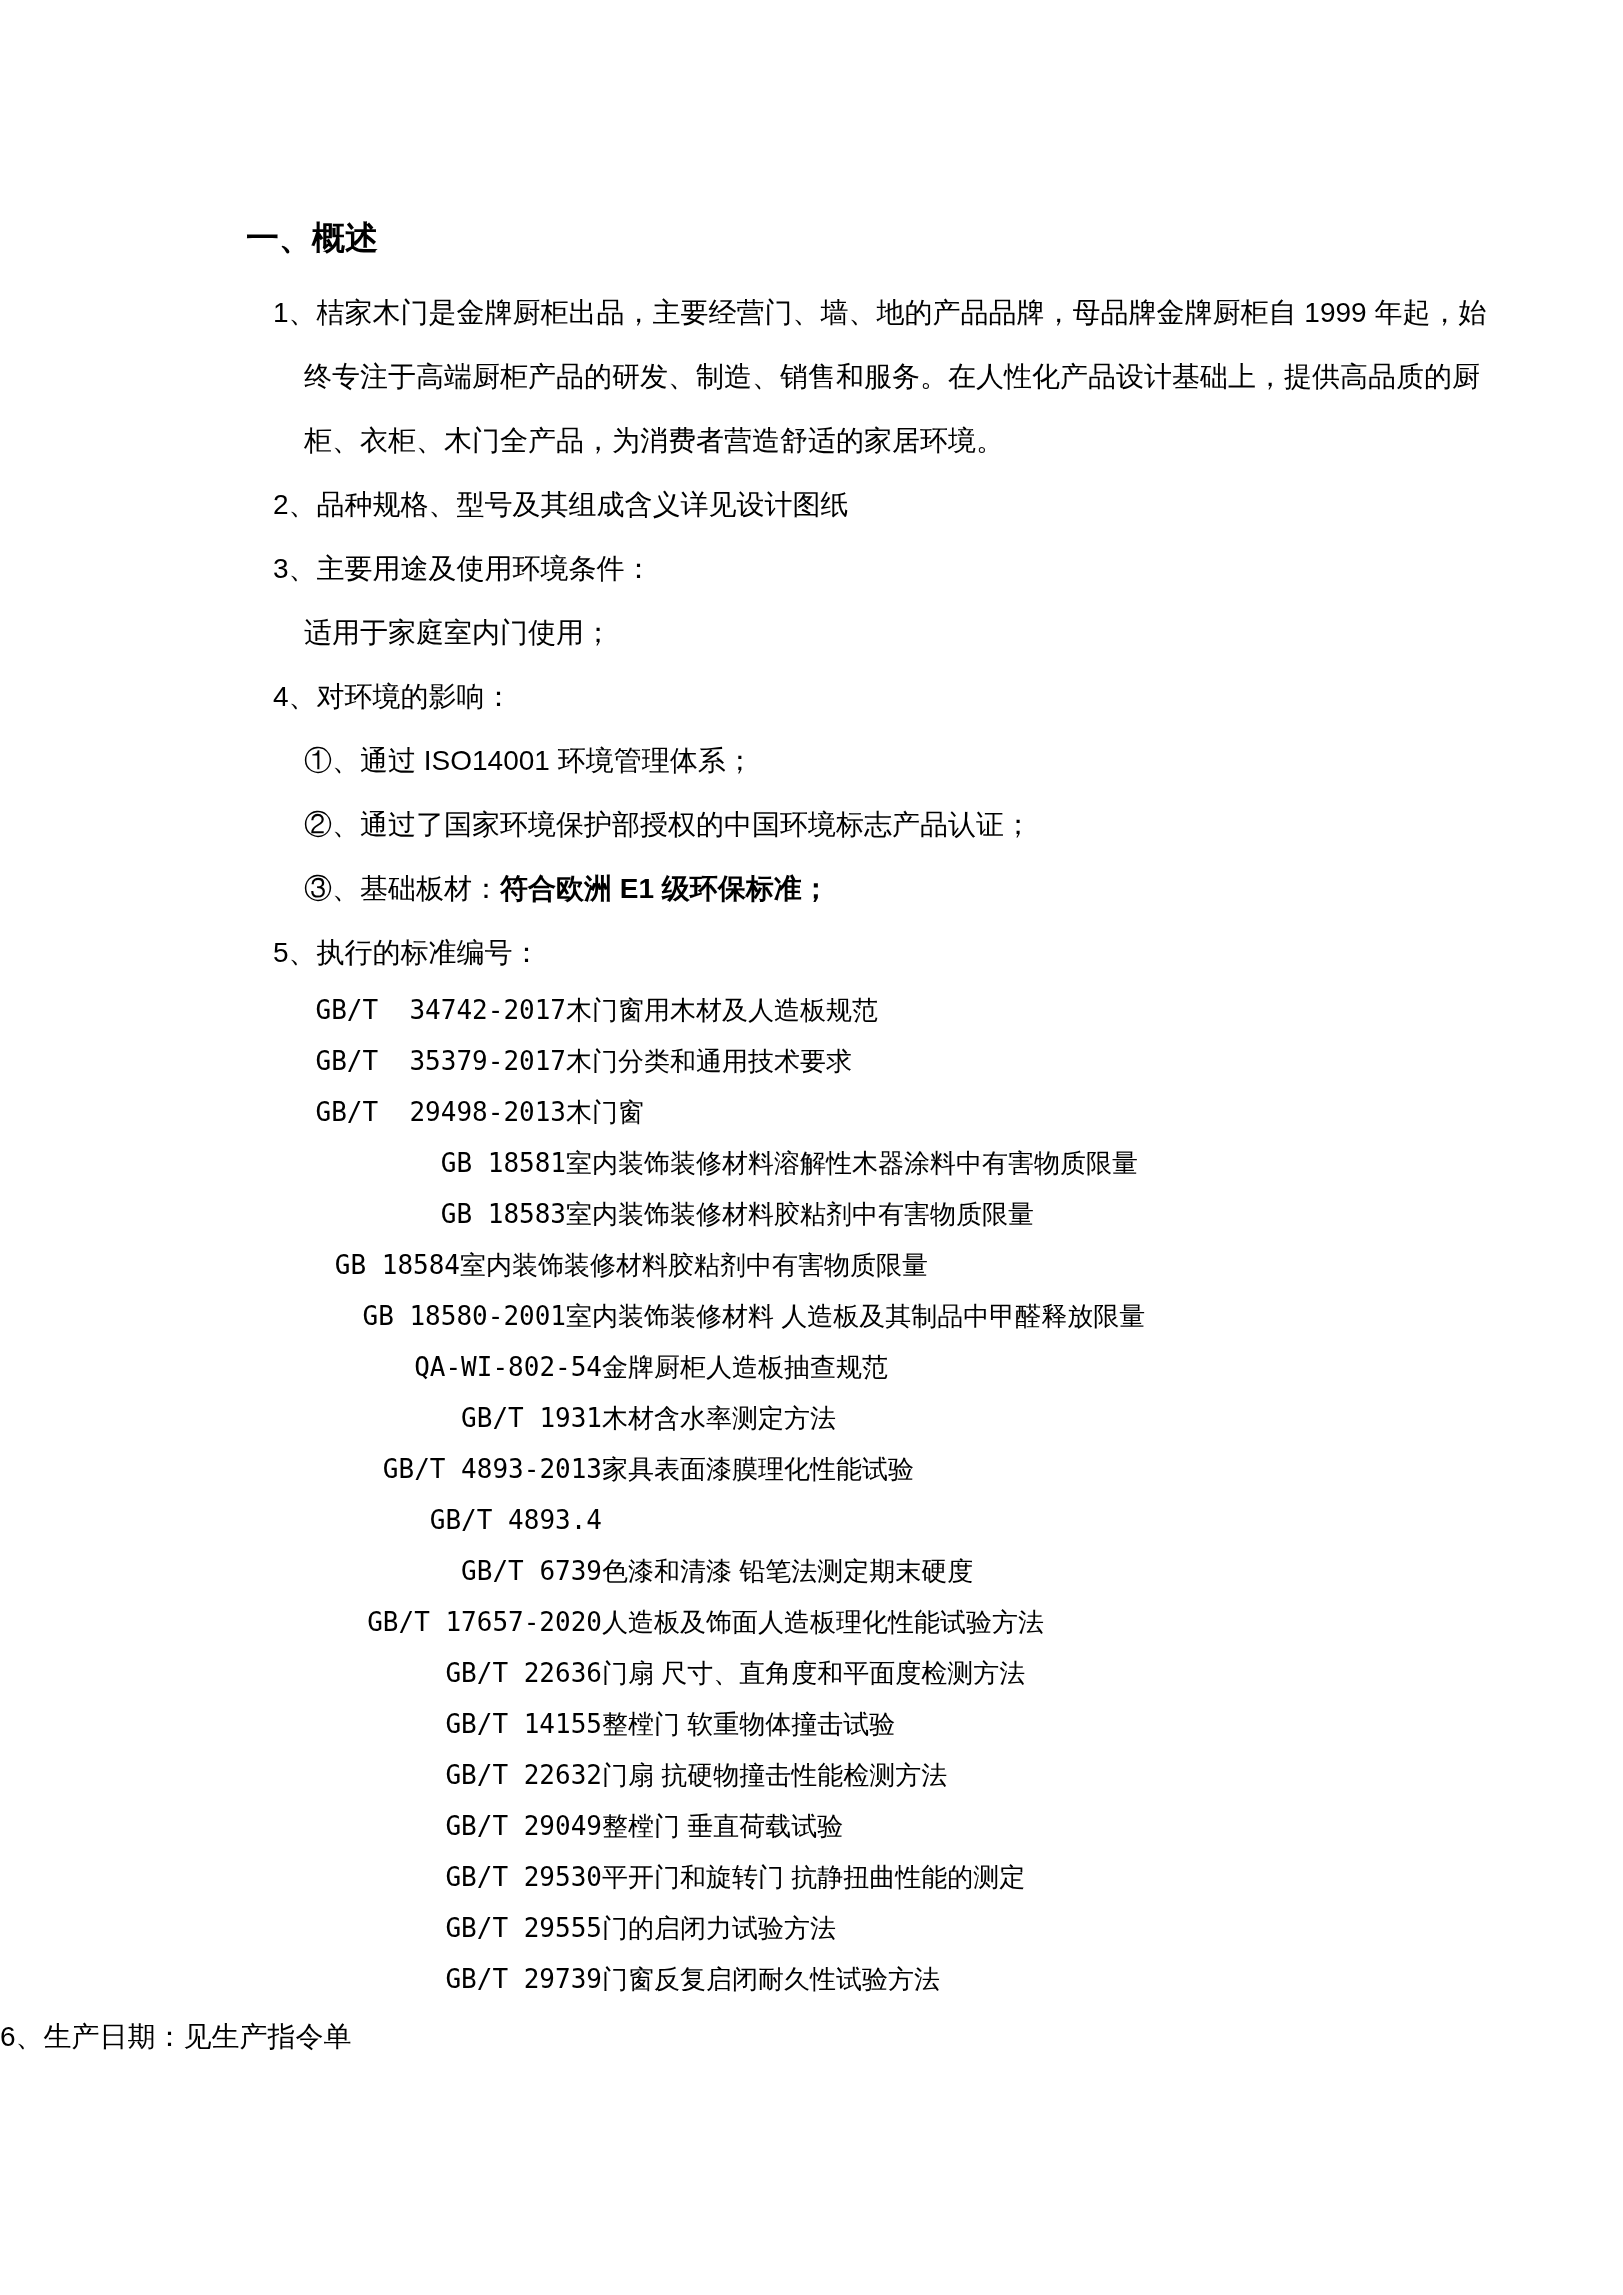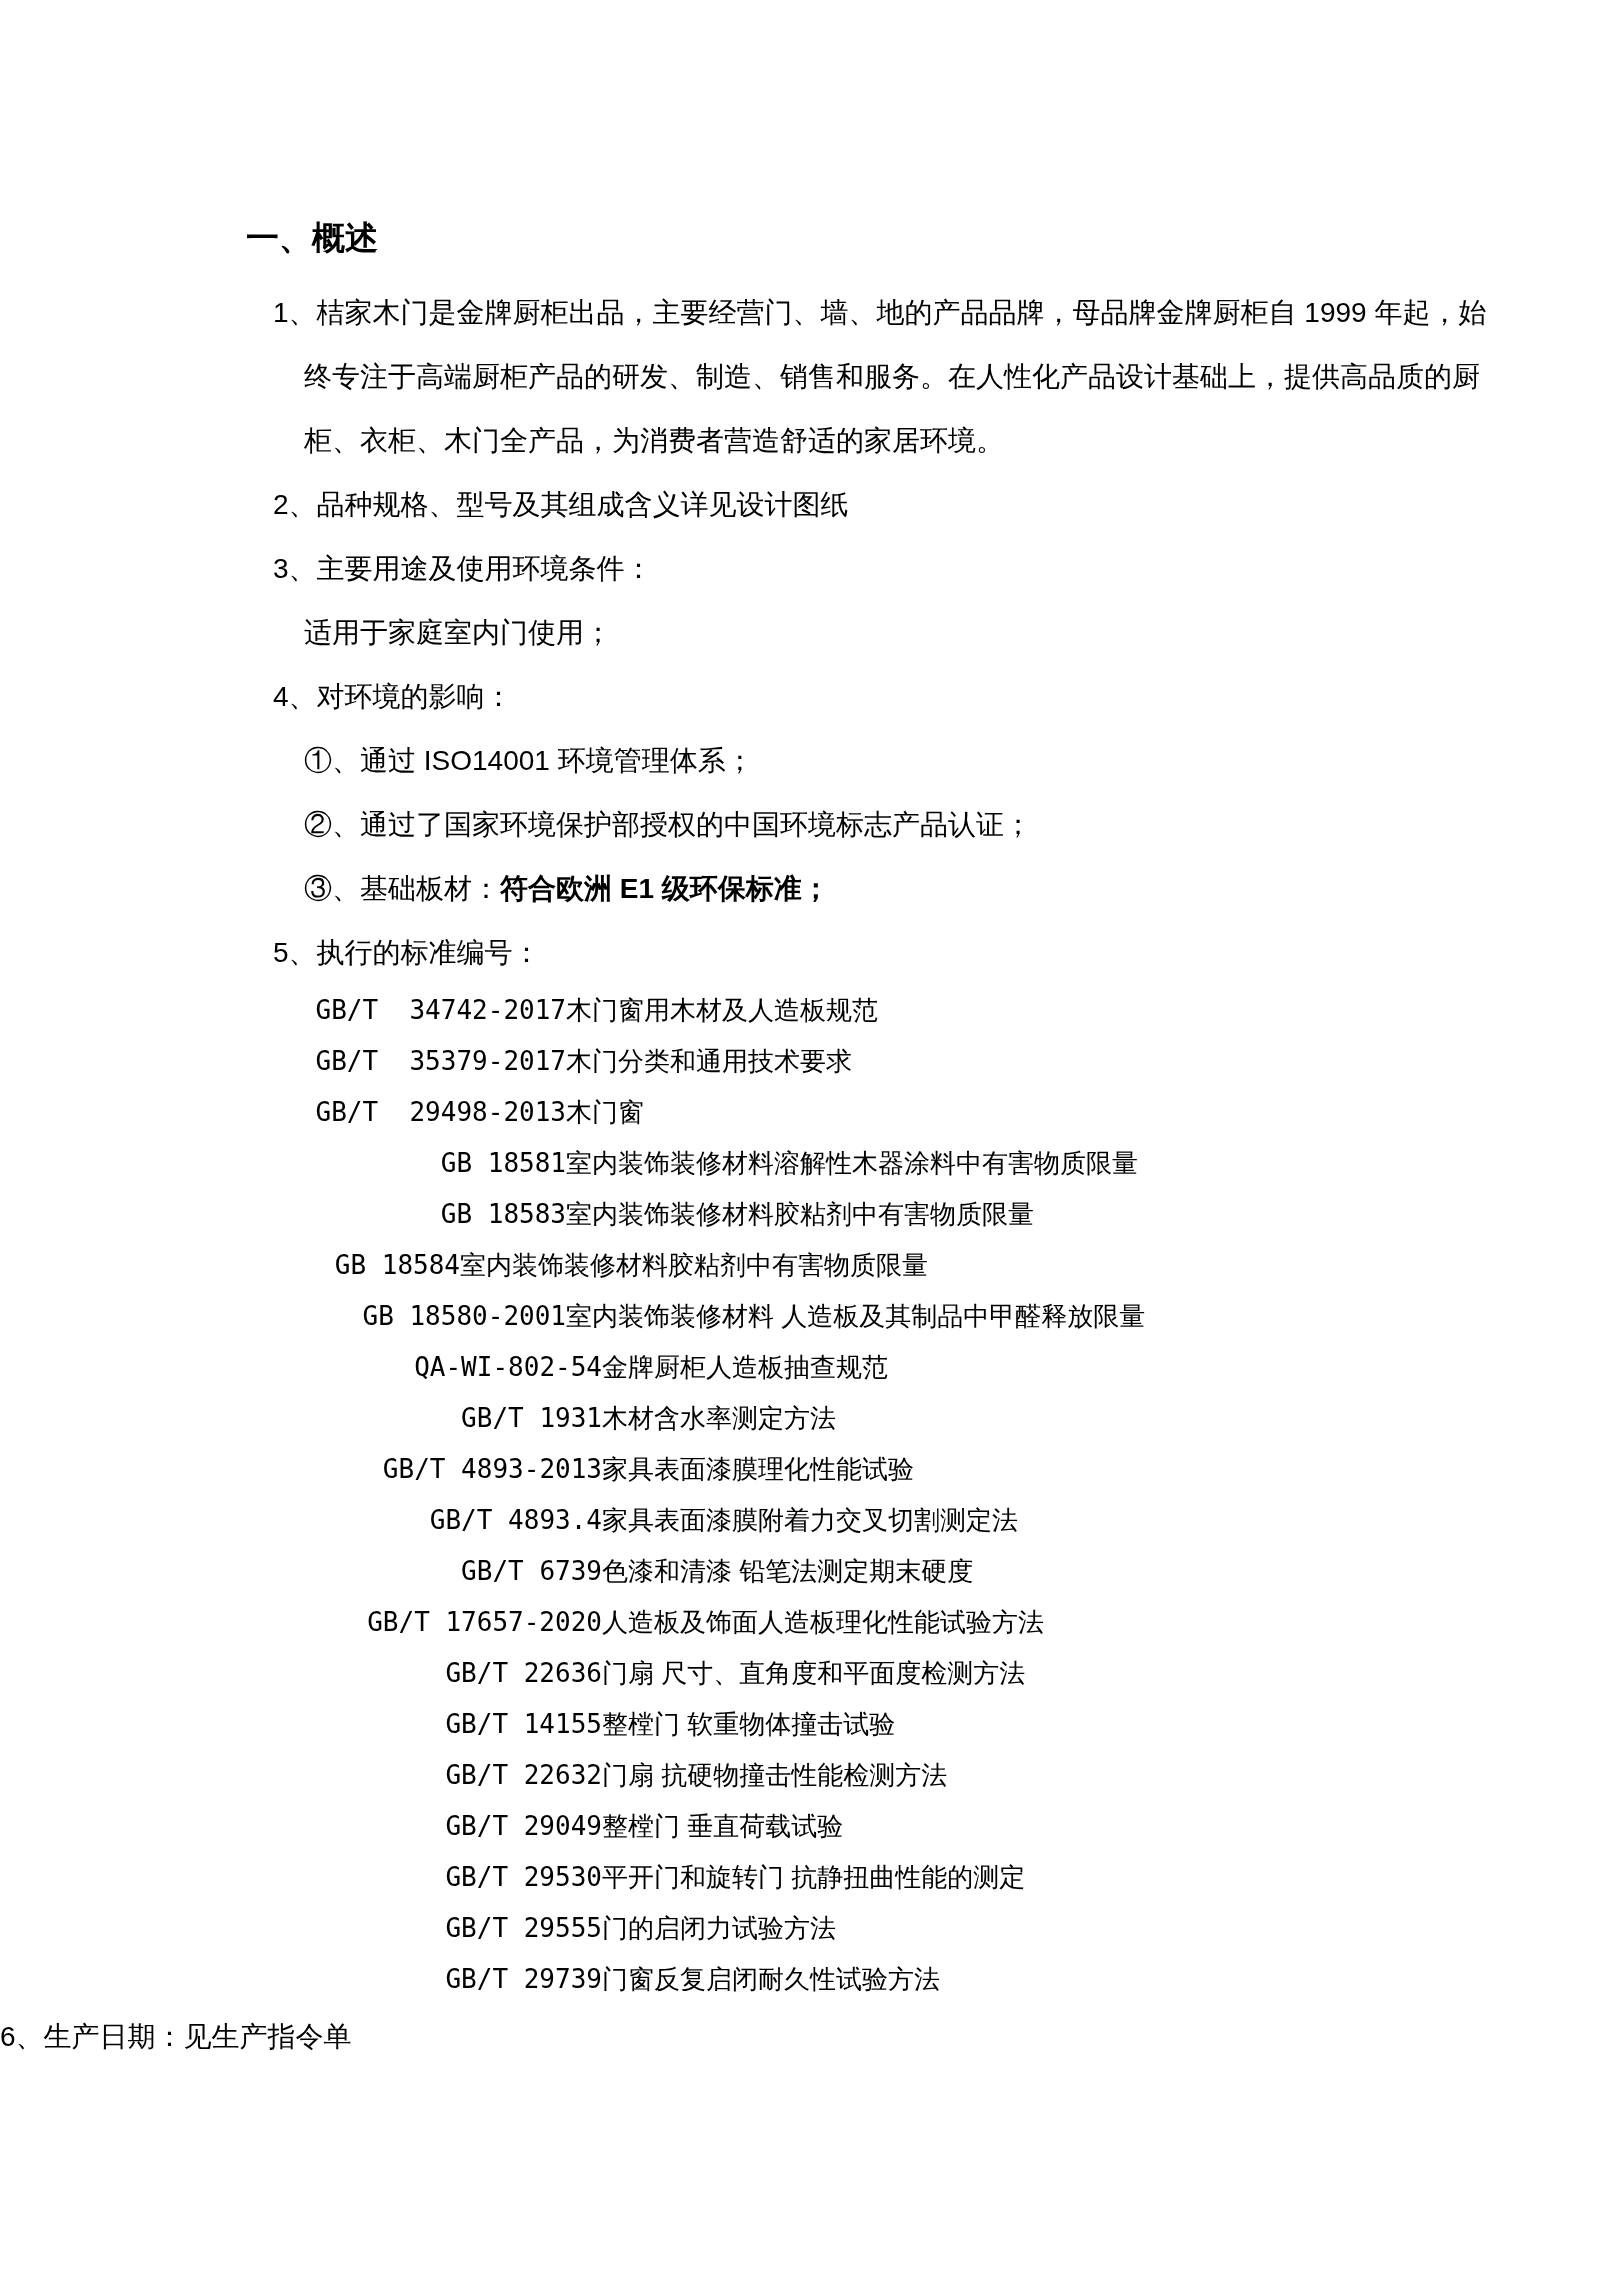--- a/index.html
+++ b/index.html
@@ -117,21 +117,20 @@
     <div class="std-row">
         <span class="std-code">GB/T 1931</span>
         <span class="std-title">木材含水率测定方法</span>
       </div>
     <div class="std-row">
         <span class="std-code">GB/T 4893-2013</span>
         <span class="std-title">家具表面漆膜理化性能试验</span>
       </div>
     <div class="std-row">
         <span class="std-code">GB/T 4893.4</span>
-        <span class="std-title">家具表面漆膜附着力交叉切割测定法</span>
       </div>
     <div class="std-row">
         <span class="std-code">GB/T 6739</span>
         <span class="std-title">色漆和清漆 铅笔法测定期末硬度</span>
       </div>
     <div class="std-row">
         <span class="std-code">GB/T 17657-2020</span>
         <span class="std-title">人造板及饰面人造板理化性能试验方法</span>
       </div>
     <div class="std-row">

